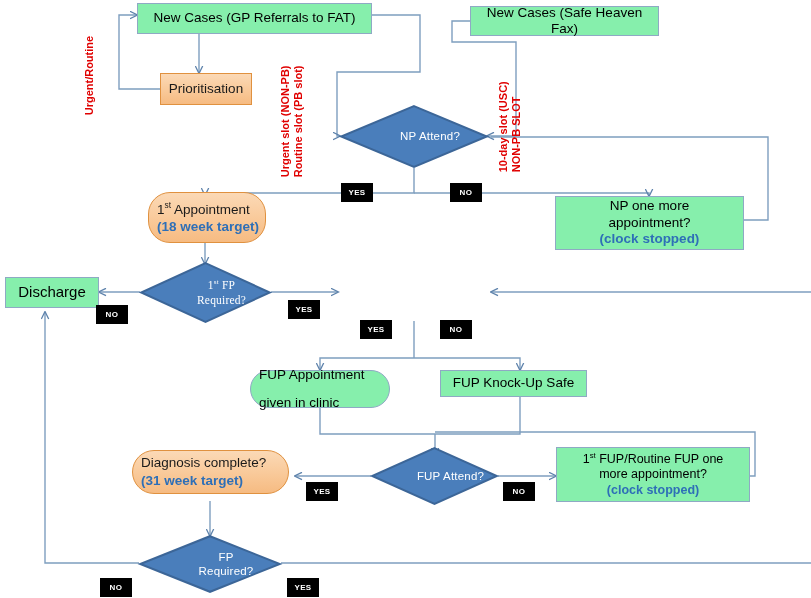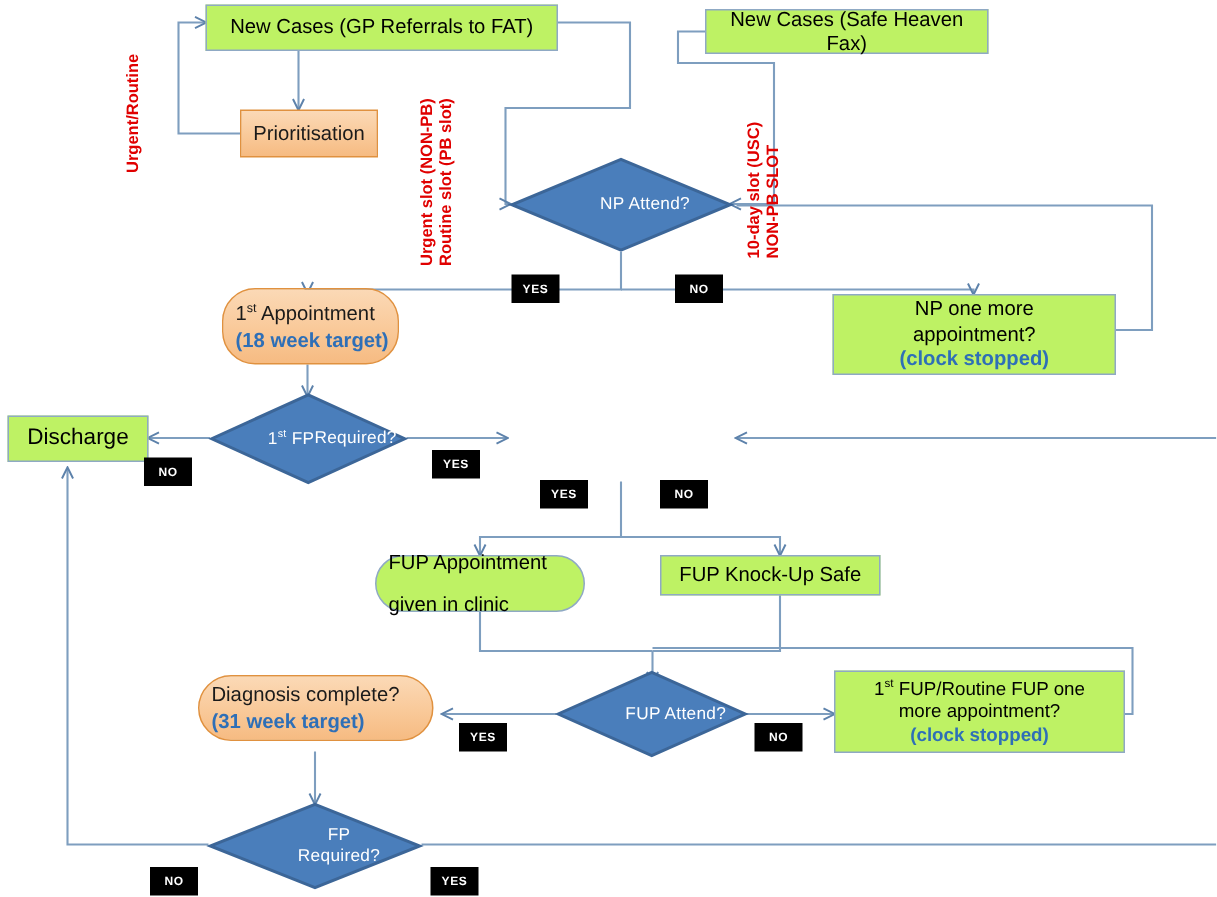--- a/index.html
+++ b/index.html
@@ -31,21 +31,21 @@
     position: absolute;
     box-sizing: border-box;
     display: flex;
     align-items: center;
     justify-content: center;
     text-align: center;
   }
 
   .proc {
     border: 1px solid #8fa9c4;
-    background: #bef264;
+    background: #86efac;
     color: #000000;
     font-size: 13.5px;
     line-height: 1.22;
     padding: 2px 5px;
   }
 
   .accent {
     border: 1px solid #e0913f;
     background: linear-gradient(to bottom, #fbd9b6 0%, #f9c999 55%, #f6bb82 100%);
     color: #1a1a1a;
@@ -208,21 +208,21 @@
   </div>
 
   <div class="node proc" style="left:5px; top:277px; width:94px; height:31px; font-size:15px;">
     <span>Discharge</span>
   </div>
 
   <div class="diamond" style="left:140px; top:262px; width:131px; height:61px;">
     <svg width="131" height="61">
       <polygon points="65.5,1.2 129.8,30.5 65.5,59.8 1.2,30.5" fill="#4a7ebb" stroke="#3c6698" stroke-width="2"></polygon>
     </svg>
-    <div class="dlabel" style="flex-direction:row;">
+    <div class="dlabel" style="flex-direction:column;font-family:Liberation Serif, serif;">
       <span><span>1</span><sup>st</sup><span> FP</span></span>
       <span>Required?</span>
     </div>
   </div>
 
 
   <div class="node proc leftal" style="left:250px; top:370px; width:140px; height:38px; flex-direction:column; justify-content:center; align-items:flex-start; padding-left:8px;gap:12px;">
     <span>FUP Appointment</span>
     <span>given in clinic</span>
   </div>

